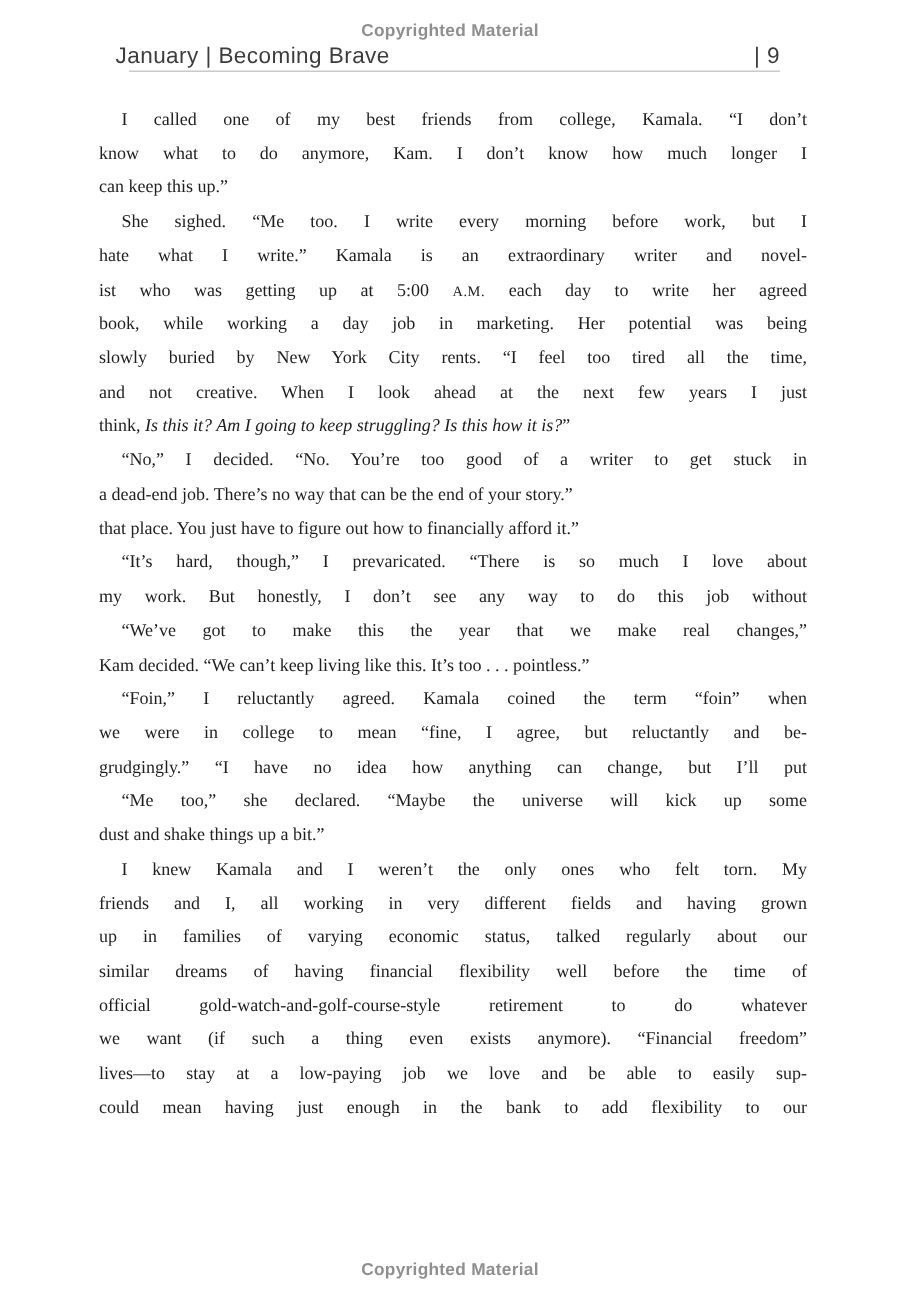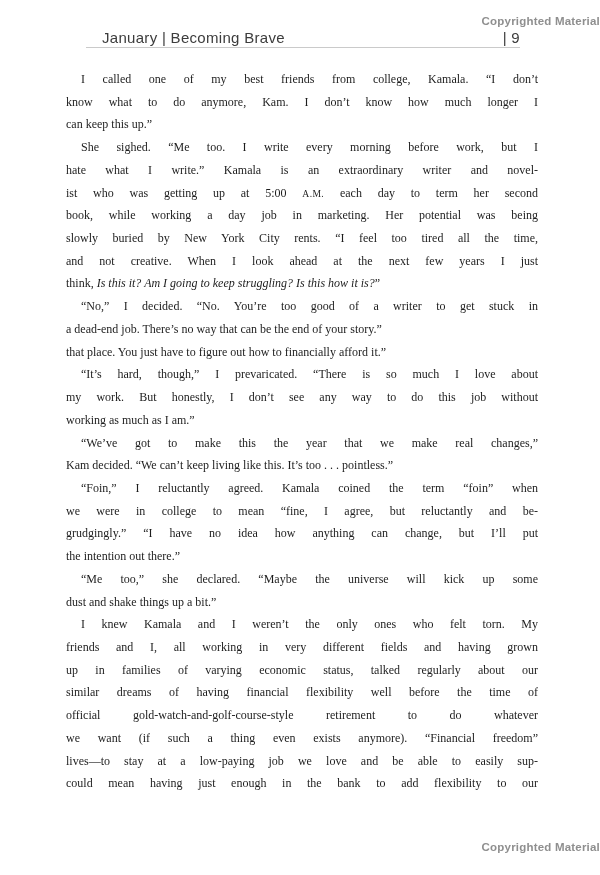--- a/index.html
+++ b/index.html
@@ -8,32 +8,32 @@
     width: 600px;
     height: 875px;
     background: #ffffff;
     overflow: hidden;
     font-family: "Liberation Serif", serif;
   }
   .watermark {
     position: absolute;
     left: 0;
     width: 100%;
-    text-align: right;
+    text-align: center;
     font-family: "Liberation Sans", sans-serif;
     font-weight: bold;
     font-size: 11.5px;
     color: #8f8f8f;
     letter-spacing: 0.2px;
   }
   .watermark.top { top: 15px; }
   .watermark.bottom { top: 841px; }
   .header {
     position: absolute;
-    left: 102px;
+    left: 77px;
     right: 80px;
     top: 29px;
     display: flex;
     justify-content: space-between;
     align-items: baseline;
     font-family: "Liberation Sans", sans-serif;
     font-size: 15px;
     color: #3c3c3c;
     letter-spacing: 0.3px;
   }
@@ -81,47 +81,45 @@
 
   <div class="body-text">
       <div class="paragraph">
         <div class="line first"><span>I called one of my best friends from college, Kamala. “I don’t</span></div>
         <div class="line"><span>know what to do anymore, Kam. I don’t know how much longer I</span></div>
         <div class="line last"><span>can keep this up.”</span></div>
       </div>
       <div class="paragraph">
         <div class="line first"><span>She sighed. “Me too. I write every morning before work, but I</span></div>
         <div class="line"><span>hate what I write.” Kamala is an extraordinary writer and novel-</span></div>
-        <div class="line"><span>ist who was getting up at 5:00 </span><span class="run-sc">A.M.</span><span> each day to term her second</span></div>
+        <div class="line"><span>ist who was getting up at 5:00 </span><span class="run-sc">A.M.</span><span> each day to write her agreed</span></div>
         <div class="line"><span>book, while working a day job in marketing. Her potential was being</span></div>
         <div class="line"><span>slowly buried by New York City rents. “I feel too tired all the time,</span></div>
         <div class="line"><span>and not creative. When I look ahead at the next few years I just</span></div>
         <div class="line last"><span>think, </span><span class="run-i">Is this it? Am I going to keep struggling? Is this how it is?</span><span>”</span></div>
       </div>
       <div class="paragraph">
         <div class="line first"><span>“No,” I decided. “No. You’re too good of a writer to get stuck in</span></div>
         <div class="line last"><span>a dead-end job. There’s no way that can be the end of your story.”</span></div>
       </div>
       <div class="paragraph">
         <div class="line last"><span>that place. You just have to figure out how to financially afford it.”</span></div>
       </div>
       <div class="paragraph">
         <div class="line first"><span>“It’s hard, though,” I prevaricated. “There is so much I love about</span></div>
         <div class="line"><span>my work. But honestly, I don’t see any way to do this job without</span></div>
-        <div class="line last"><span>working as much as I am.”</span></div>
       </div>
       <div class="paragraph">
         <div class="line first"><span>“We’ve got to make this the year that we make real changes,”</span></div>
         <div class="line last"><span>Kam decided. “We can’t keep living like this. It’s too . . . pointless.”</span></div>
       </div>
       <div class="paragraph">
         <div class="line first"><span>“Foin,” I reluctantly agreed. Kamala coined the term “foin” when</span></div>
         <div class="line"><span>we were in college to mean “fine, I agree, but reluctantly and be-</span></div>
         <div class="line"><span>grudgingly.” “I have no idea how anything can change, but I’ll put</span></div>
-        <div class="line last"><span>the intention out there.”</span></div>
       </div>
       <div class="paragraph">
         <div class="line first"><span>“Me too,” she declared. “Maybe the universe will kick up some</span></div>
         <div class="line last"><span>dust and shake things up a bit.”</span></div>
       </div>
       <div class="paragraph">
         <div class="line first"><span>I knew Kamala and I weren’t the only ones who felt torn. My</span></div>
         <div class="line"><span>friends and I, all working in very different fields and having grown</span></div>
         <div class="line"><span>up in families of varying economic status, talked regularly about our</span></div>
         <div class="line"><span>similar dreams of having financial flexibility well before the time of</span></div>

